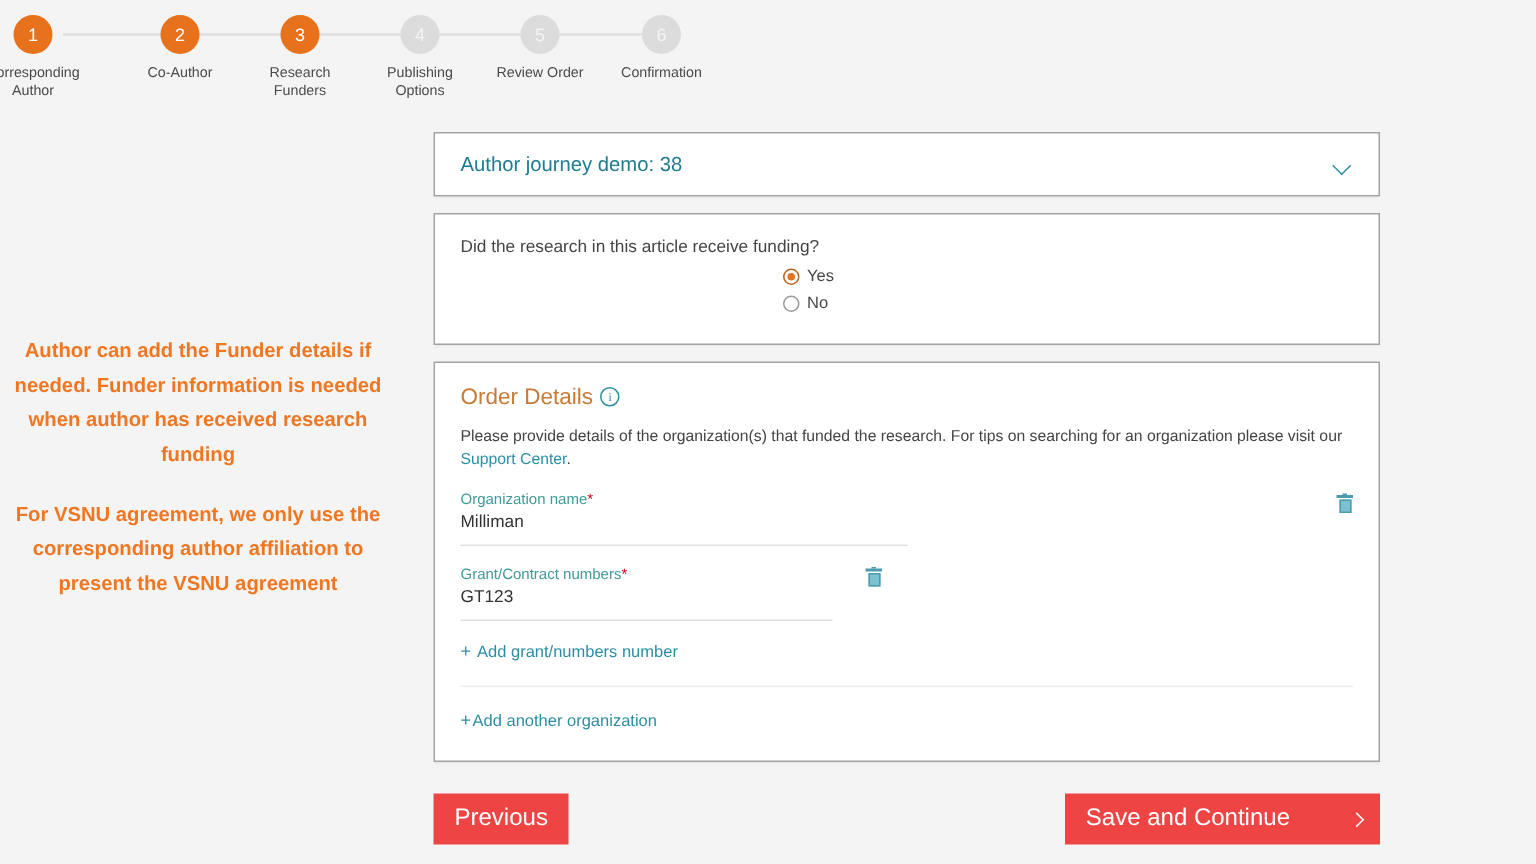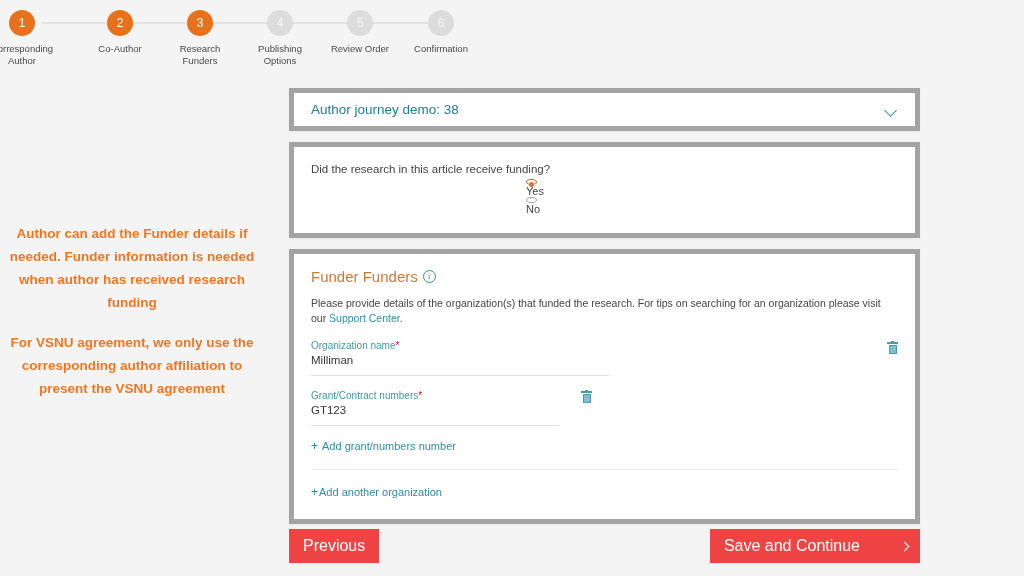--- a/index.html
+++ b/index.html
@@ -77,21 +77,21 @@
 
   
   #main {
     position: absolute;
     left: 289px;
     top: 88px;
     width: 631px;
   }
   .card {
     background: #ffffff;
-    border: 5px solid #a3a3a3;
+    border: 1px solid #a3a3a3;
     box-sizing: border-box;
     box-shadow: 0 1px 2px rgba(0,0,0,0.05);
   }
 
   
   #journey-bar {
     height: 43px;
     display: flex;
     align-items: center;
     padding: 0 17px;
@@ -122,23 +122,22 @@
     padding: 16px 17px 18px 17px;
     min-height: 71px;
   }
   #funding-question {
     font-size: 11.5px;
     color: #444;
   }
   .radio-group { margin-top: 4px; padding-left: 215px; }
   .radio-row {
     display: flex;
-    align-items: flex-start;
+    align-items: center;
     height: 18px;
-    flex-direction: column;
   }
   .radio-dot {
     width: 11px;
     height: 11px;
     border-radius: 50%;
     border: 1px solid #9a9a9a;
     background: #fff;
     box-sizing: border-box;
     position: relative;
     margin-right: 5px;
@@ -346,21 +345,21 @@
       </label>
       <label class="radio-row">
         <span class="radio-dot"></span>
         <span class="radio-label">No</span>
       </label>
     </div>
   </div>
 
   <div class="card" id="funder-card">
     <div id="funder-heading">
-      <span>Funder Funders</span>
+      <span>Order Details</span>
       <span class="info-icon">i</span>
     </div>
 
     <div class="funder-para">
       <span>Please provide details of the organization(s) that funded the research. For tips on searching for an organization please visit our </span><a class="link" href="#">Support Center</a><span>.</span>
     </div>
 
 
     <div class="field-block">
       <div class="field-label">

